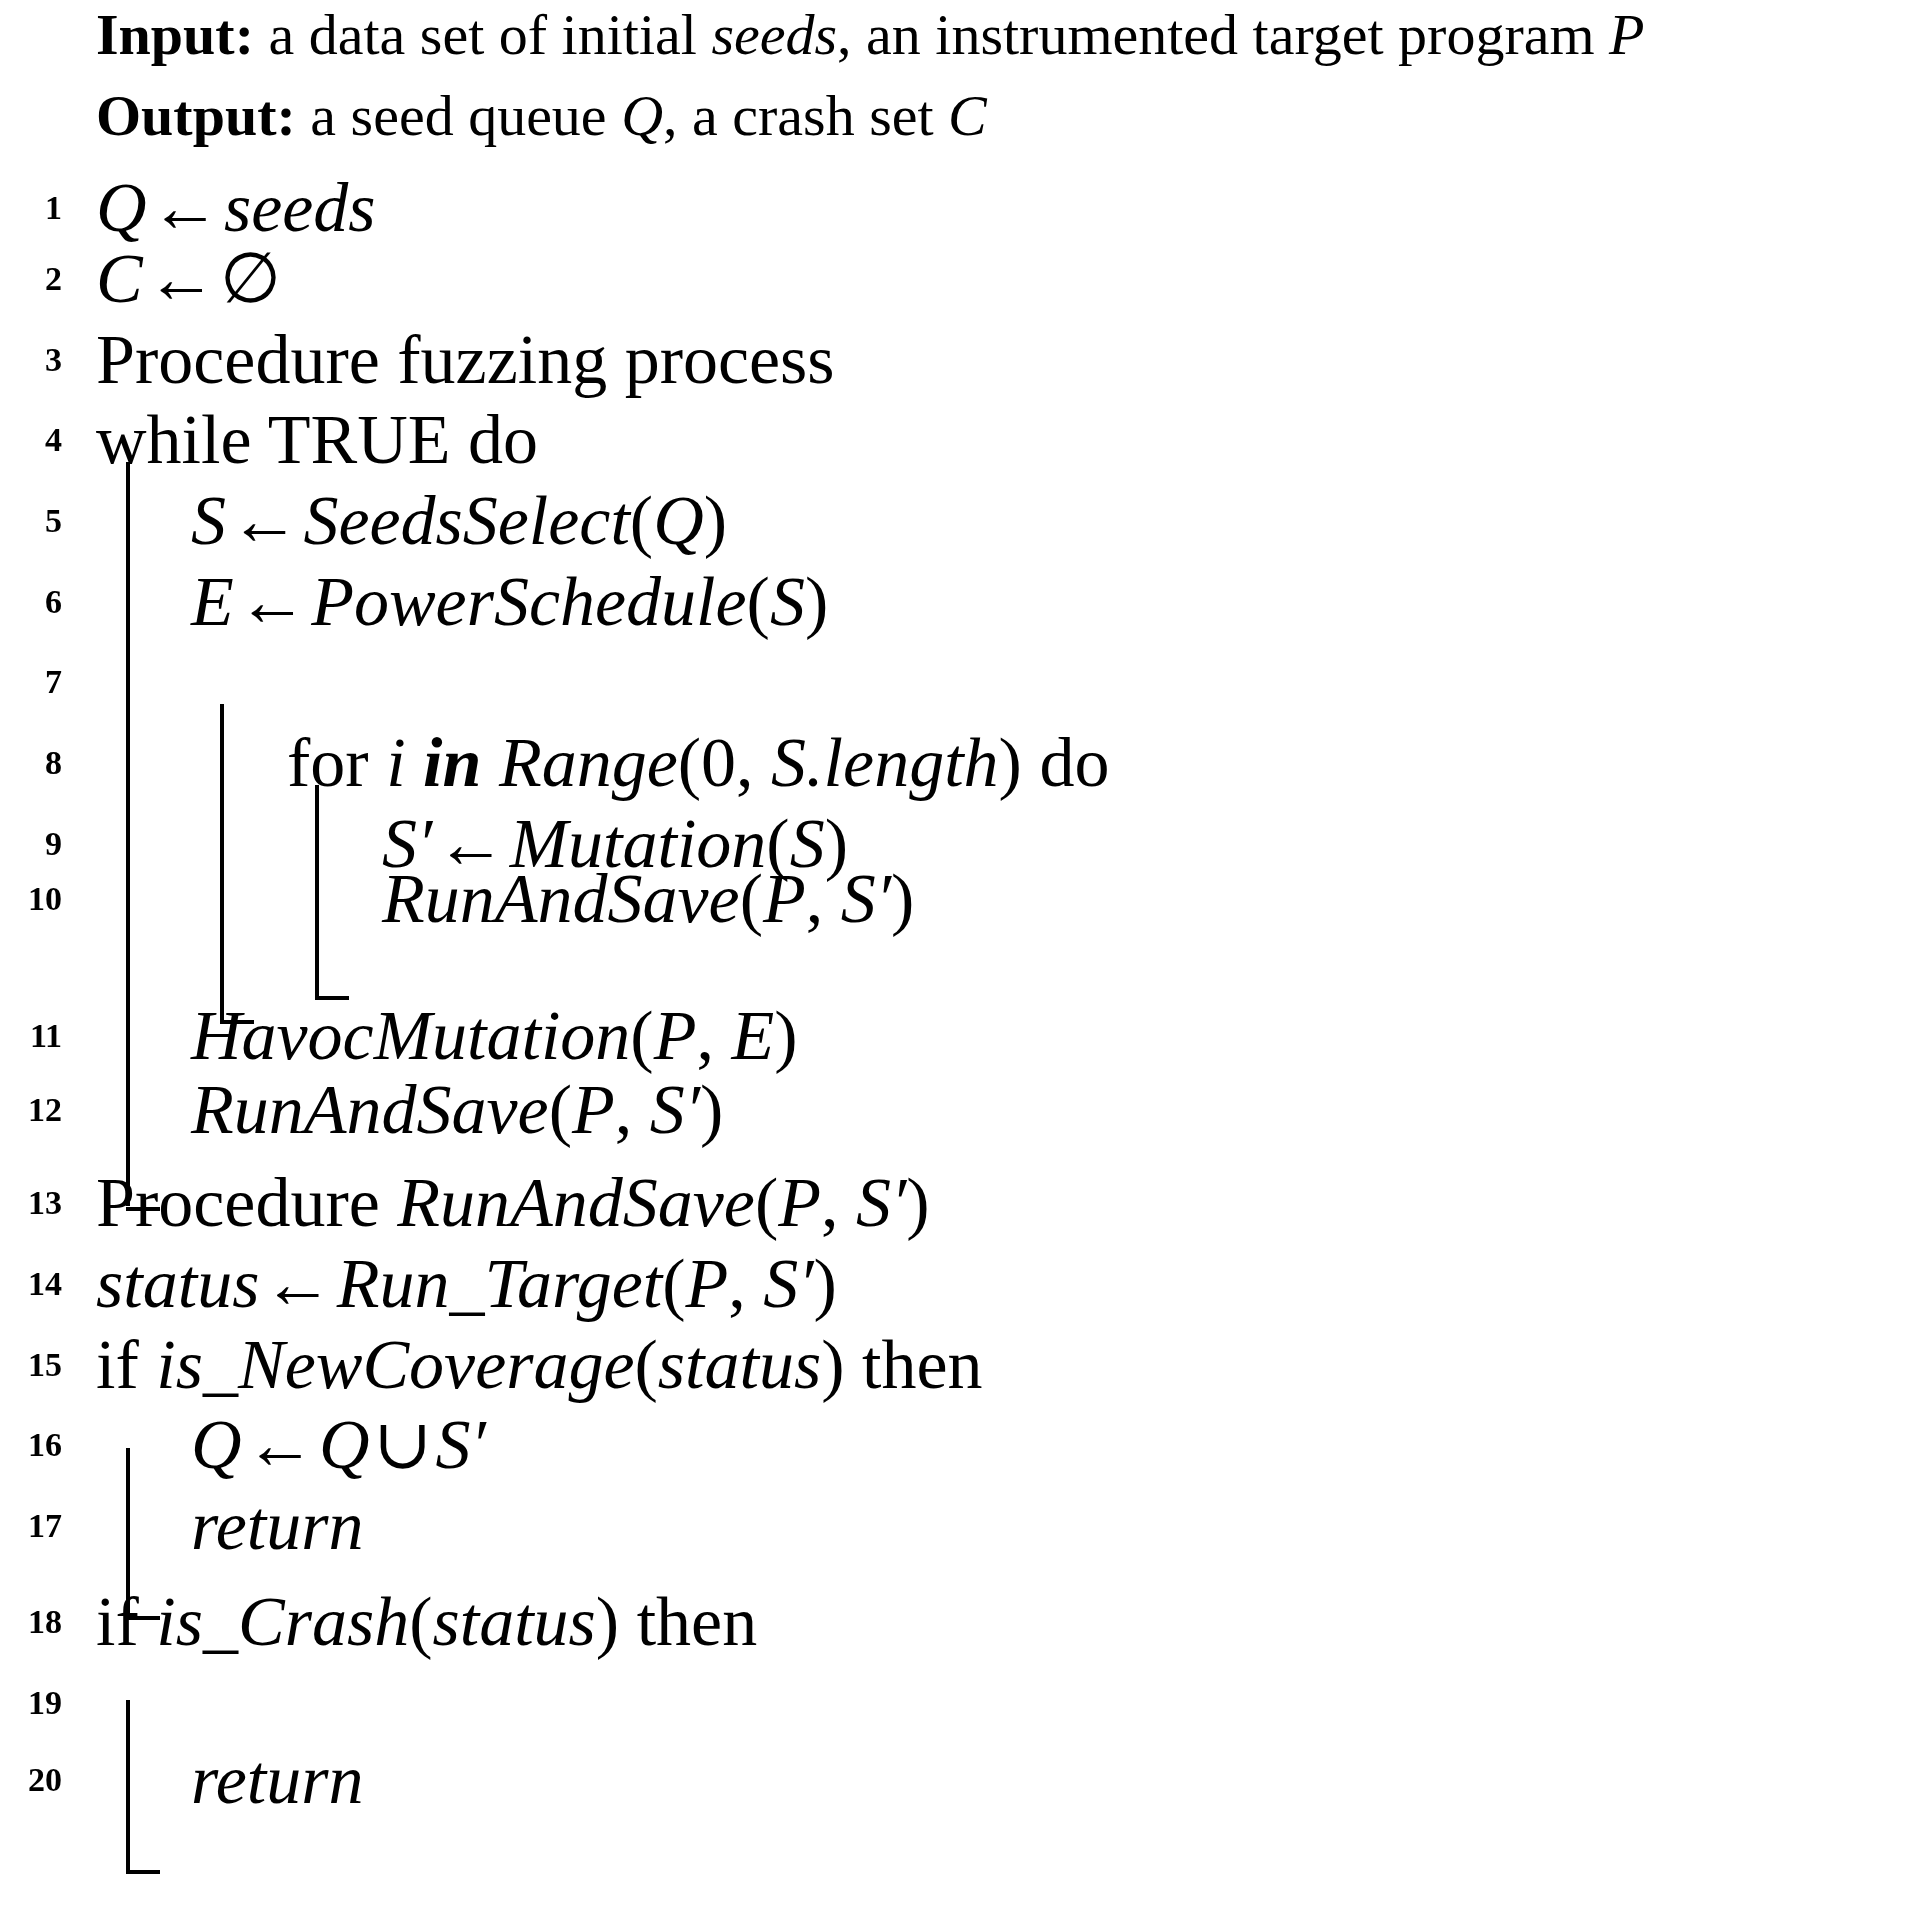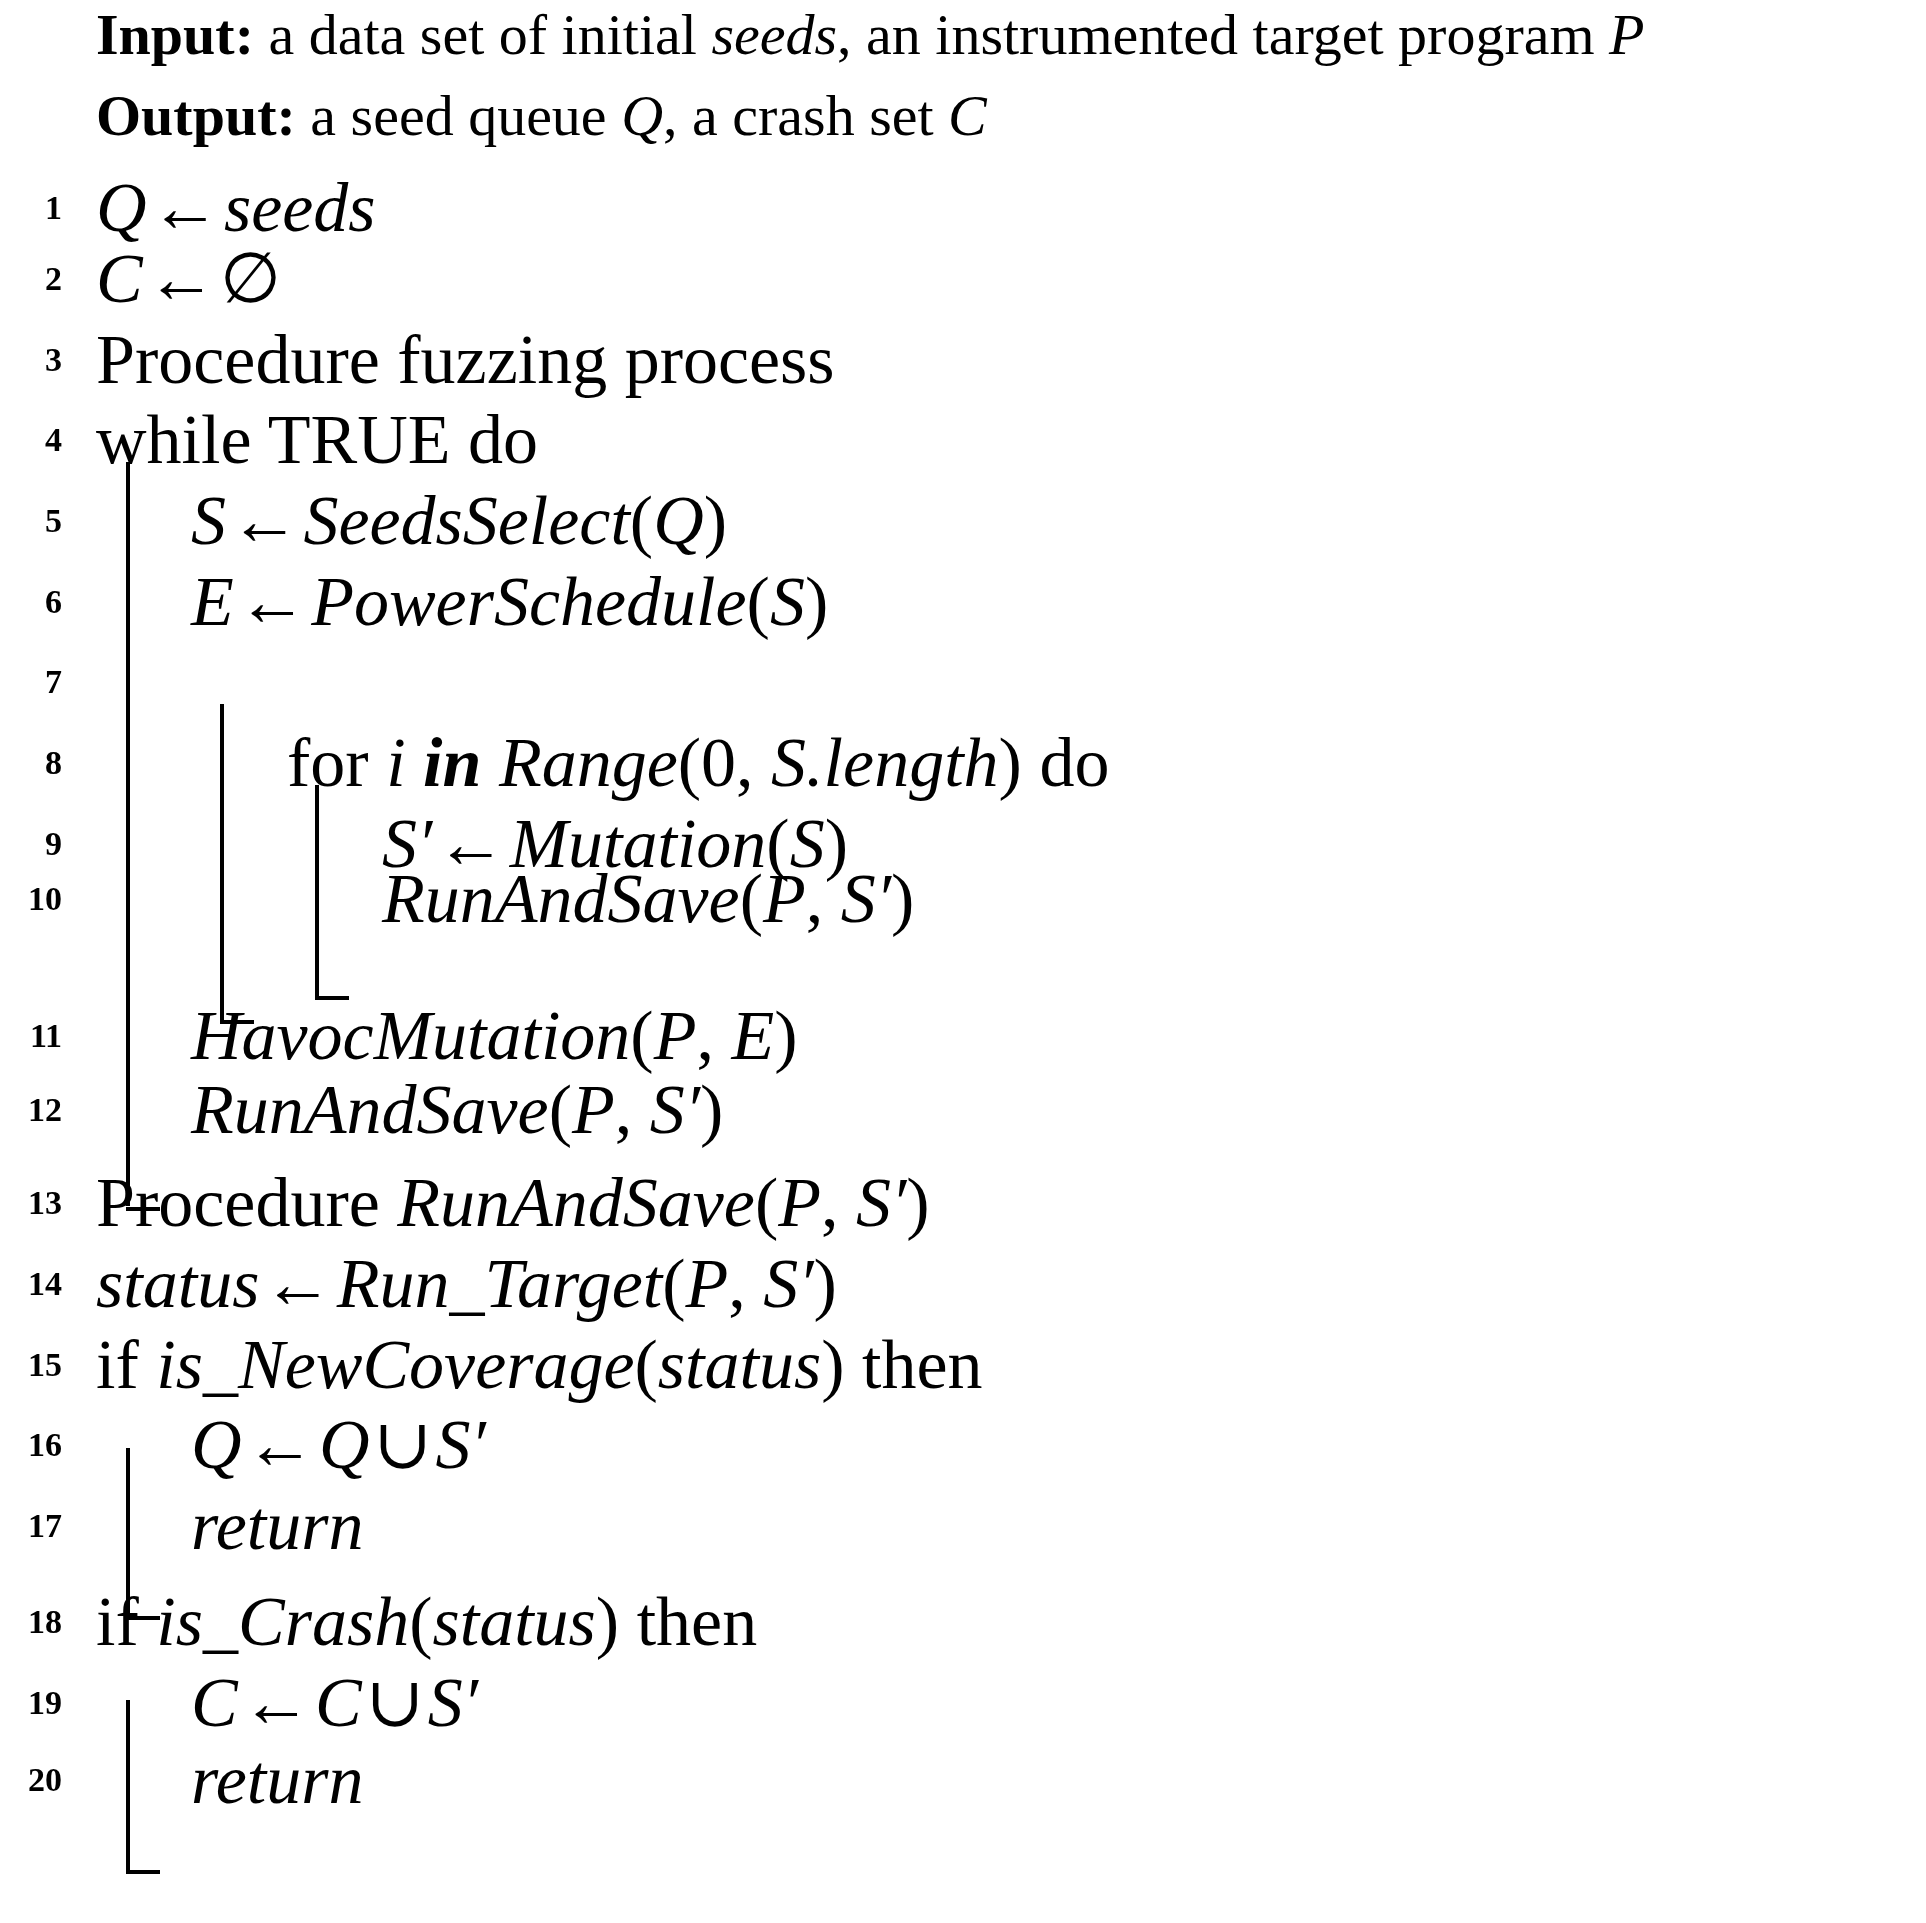--- a/index.html
+++ b/index.html
@@ -159,21 +159,20 @@
       <div class="row" style="top: 1495px;">
         <div class="num">17</div>
         <div class="code ind1"><span class="it">return</span></div>
       </div>
       <div class="row" style="top: 1591px;">
         <div class="num">18</div>
         <div class="code ind0"><span class="kw">if</span><span class="rm"> </span><span class="it">is_Crash</span><span class="rm">(</span><span class="it">status</span><span class="rm">) </span><span class="kw">then</span></div>
       </div>
       <div class="row" style="top: 1672px;">
         <div class="num">19</div>
-        <div class="code ind1"><span class="it">C</span><span class="op">←</span><span class="it">C</span><span class="op">∪</span><span class="it">S′</span></div>
       </div>
       <div class="row" style="top: 1749px;">
         <div class="num">20</div>
         <div class="code ind1"><span class="it">return</span></div>
       </div>
     </div>
   <div id="rails">
       <div class="rail" style="left: 126px; top: 462px; height: 744px;"></div>
       <div class="railfoot" style="left: 126px; top: 1207px; width: 34px;"></div>
       <div class="rail" style="left: 220px; top: 704px; height: 316px;"></div>

